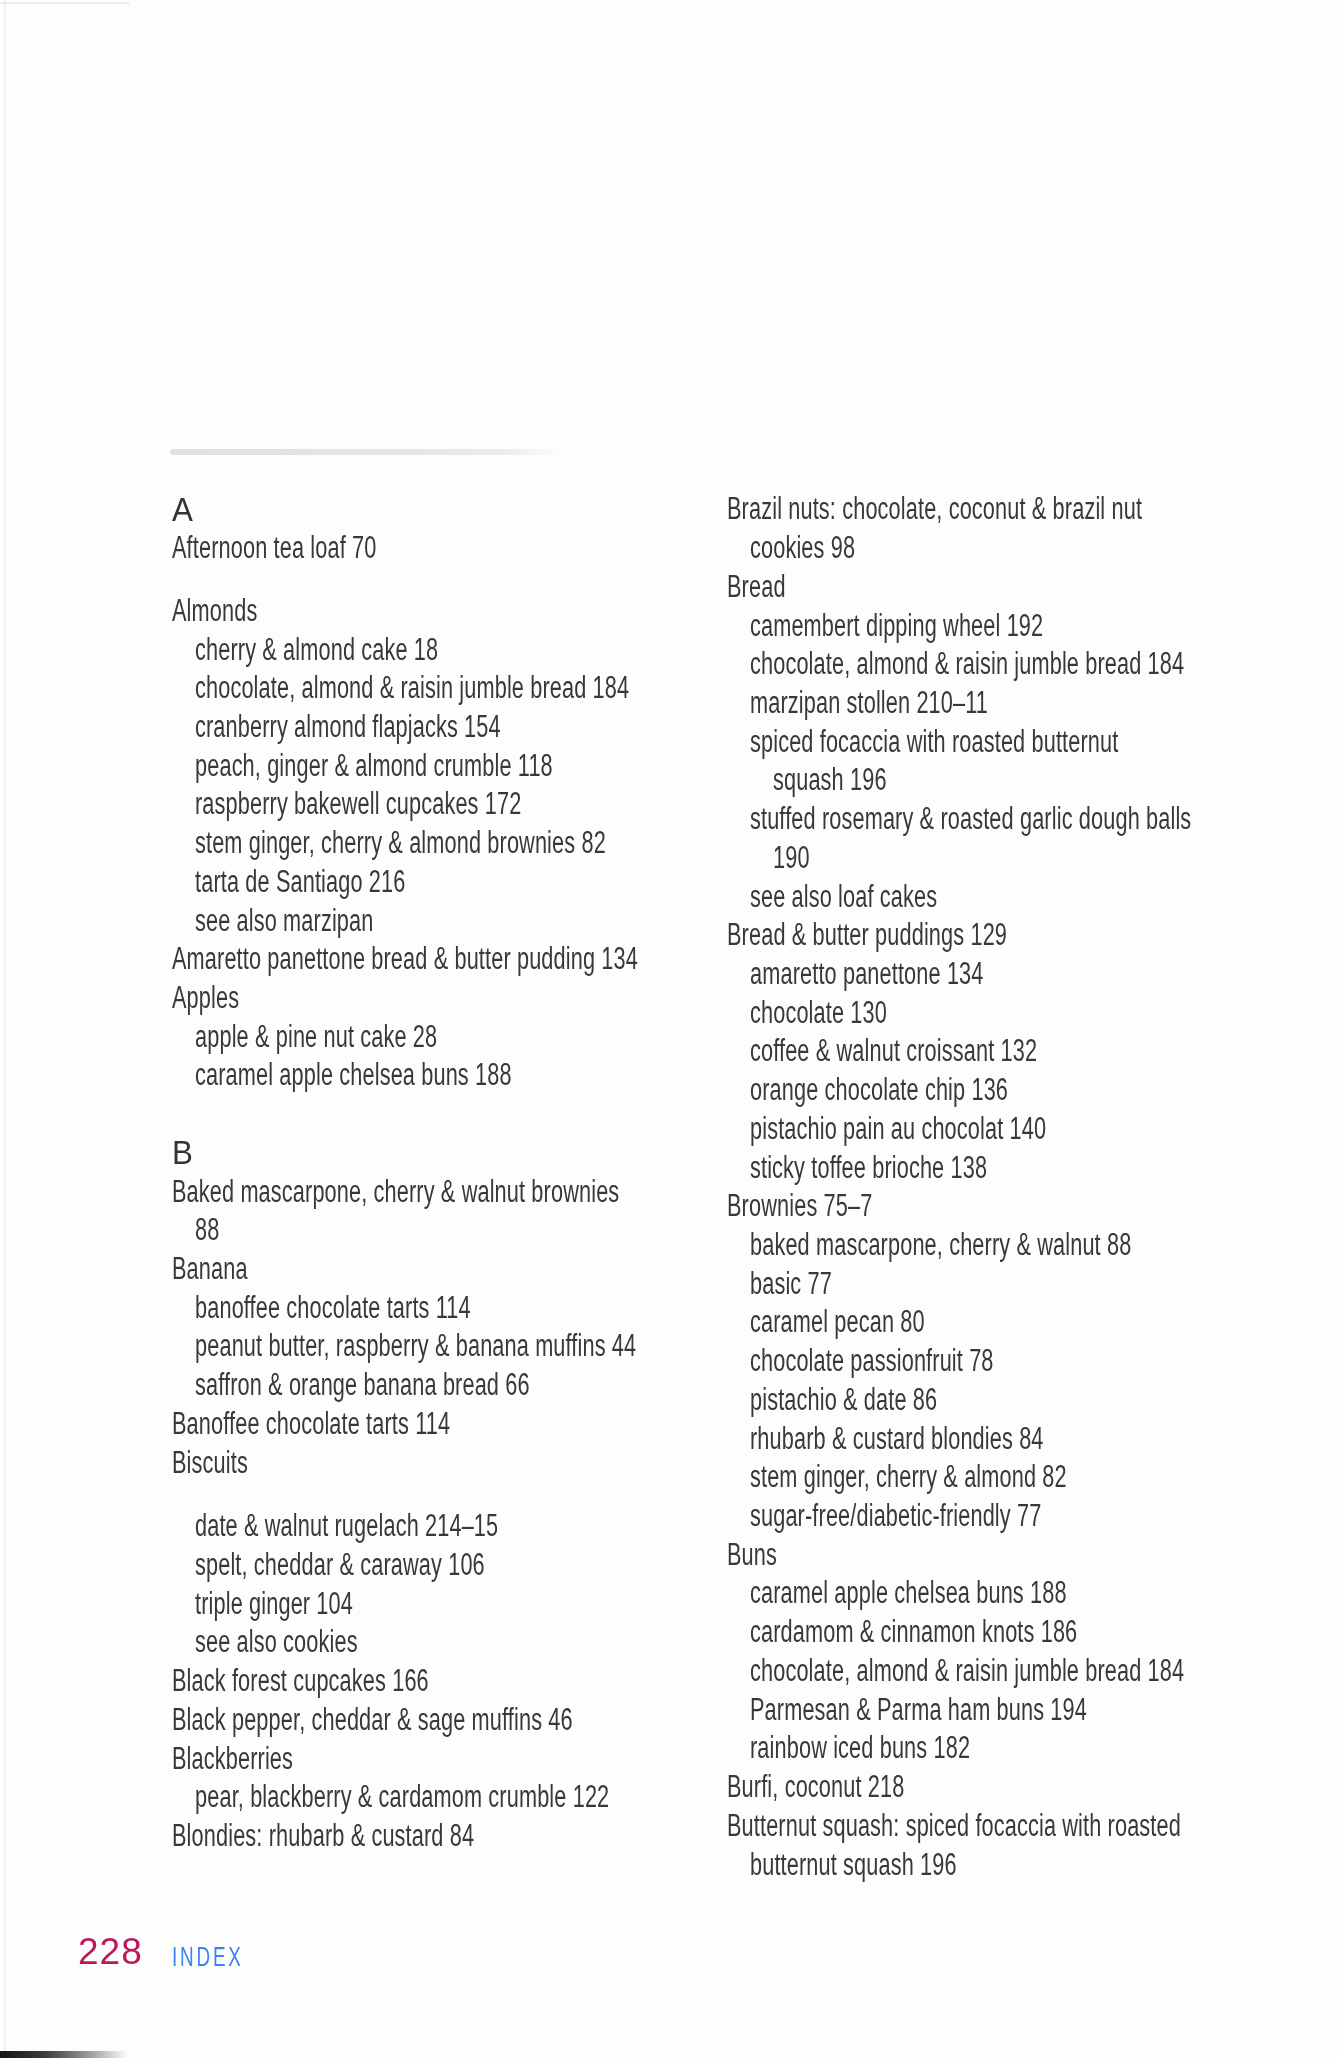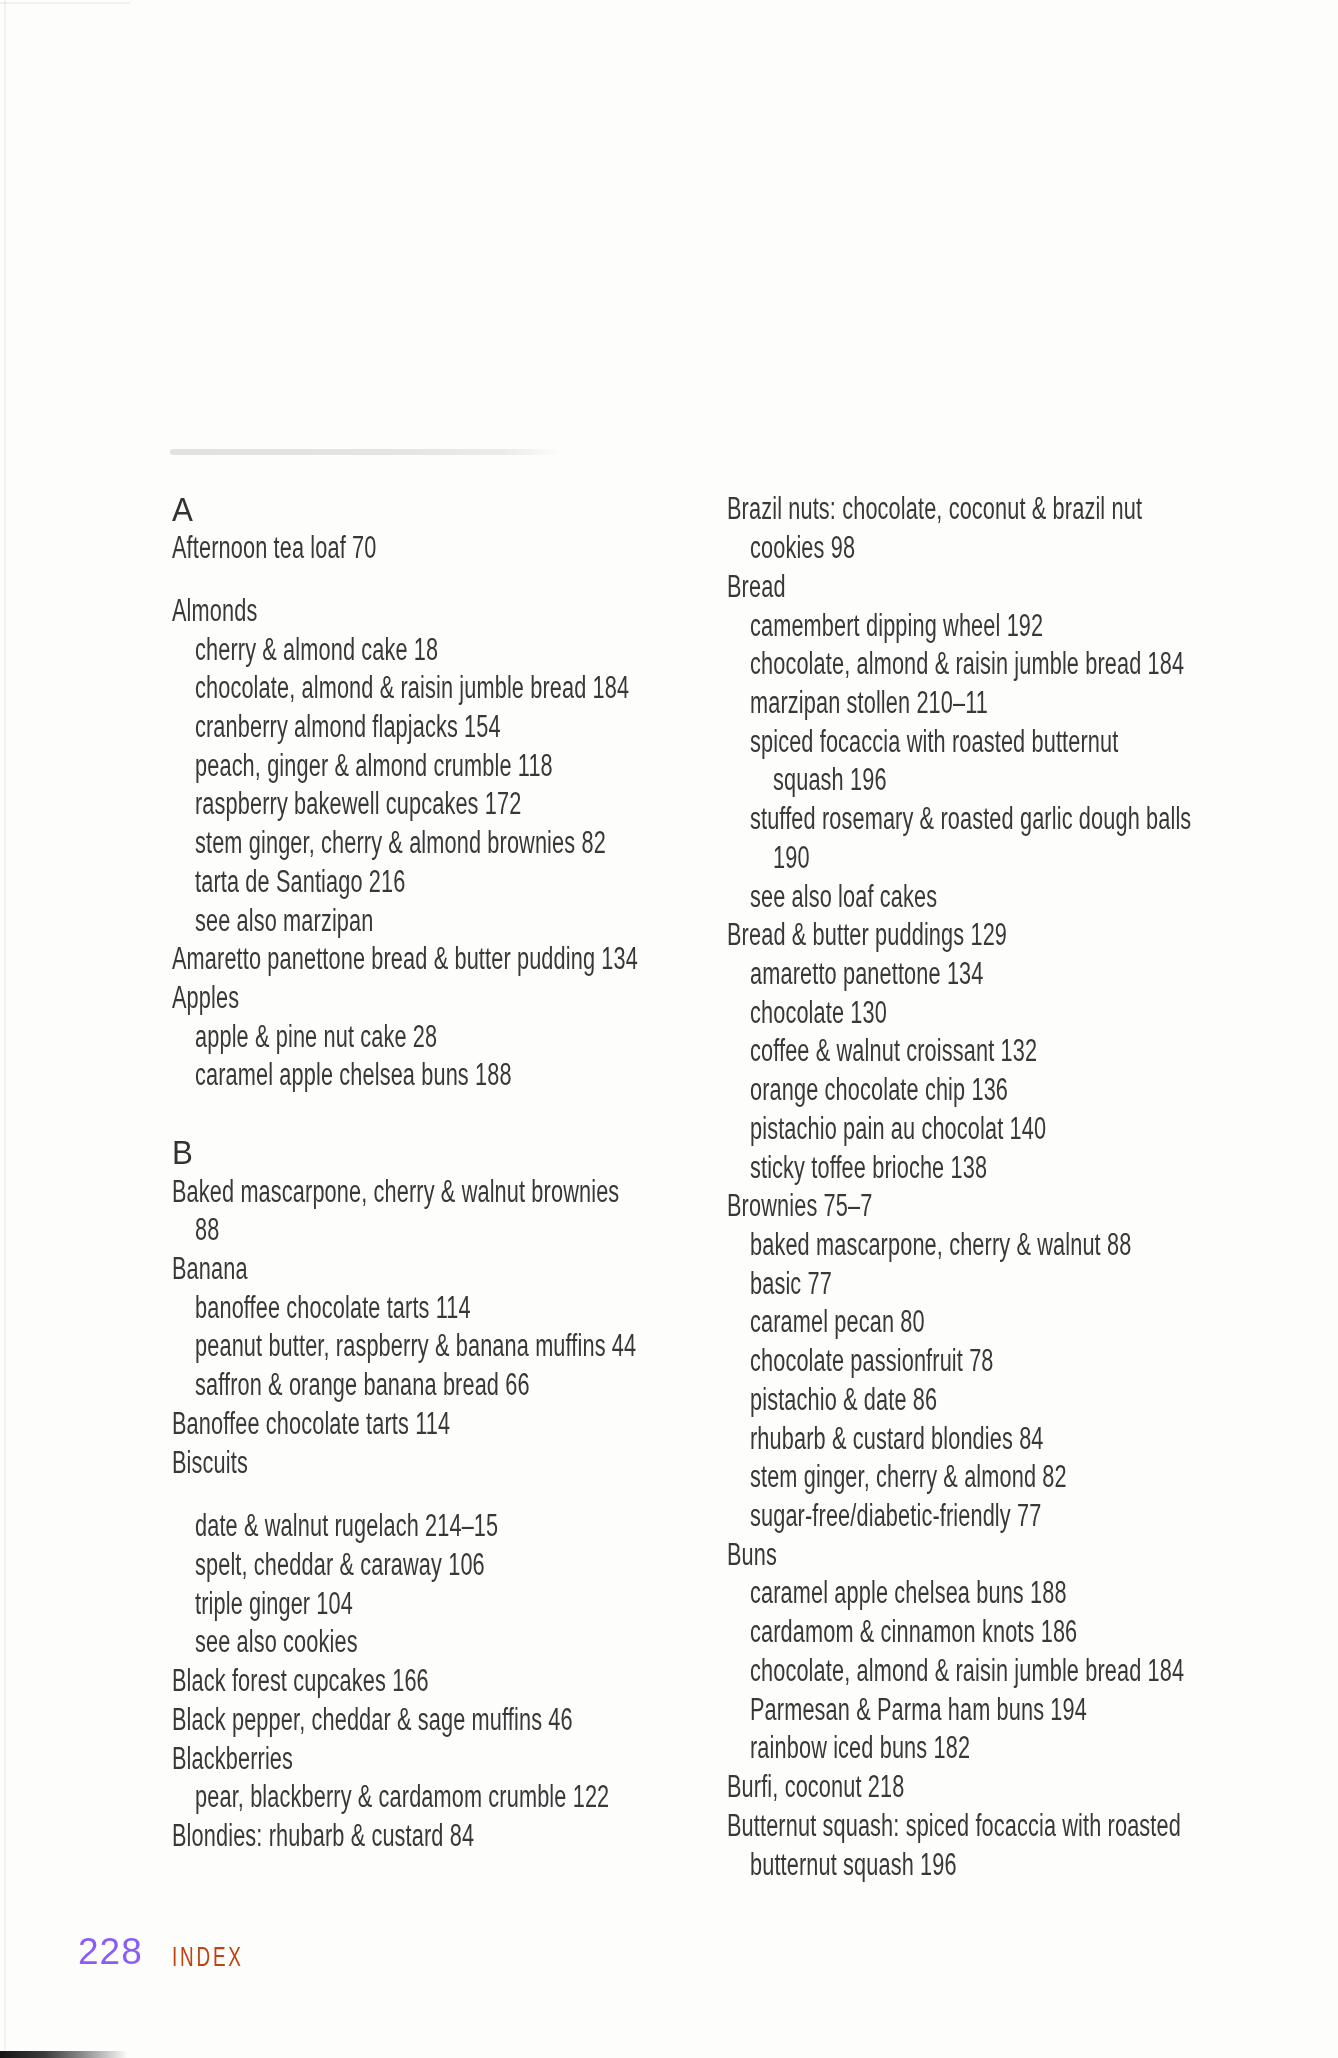--- a/index.html
+++ b/index.html
@@ -26,25 +26,25 @@
   .col-right{left:727px;}
   .line{height:38.72px;display:flex;align-items:center;white-space:nowrap;}
   .txt{
     display:inline-block;transform:scaleX(0.70);transform-origin:0 50%;
     font-size:31px;color:#383838;letter-spacing:0.2px;
   }
   .heading .txt{font-size:34px;transform:scaleX(0.92);color:#333;}
   
   .page-num{
     position:absolute;left:78px;top:1932px;
-    font-size:37px;line-height:40px;color:#8b5cf6;letter-spacing:1px;
+    font-size:37px;line-height:40px;color:#be185d;letter-spacing:1px;
   }
   .footer-label{
     position:absolute;left:172px;top:1942px;
-    font-size:27px;line-height:30px;color:#c2410c;
+    font-size:27px;line-height:30px;color:#3b82f6;
   }
   .footer-label .txt-sp{
     display:inline-block;transform:scaleX(0.70);transform-origin:0 50%;
     letter-spacing:4px;
   }
 </style>
 </head>
 <body>
 
 <div class="left-edge-line"></div>

